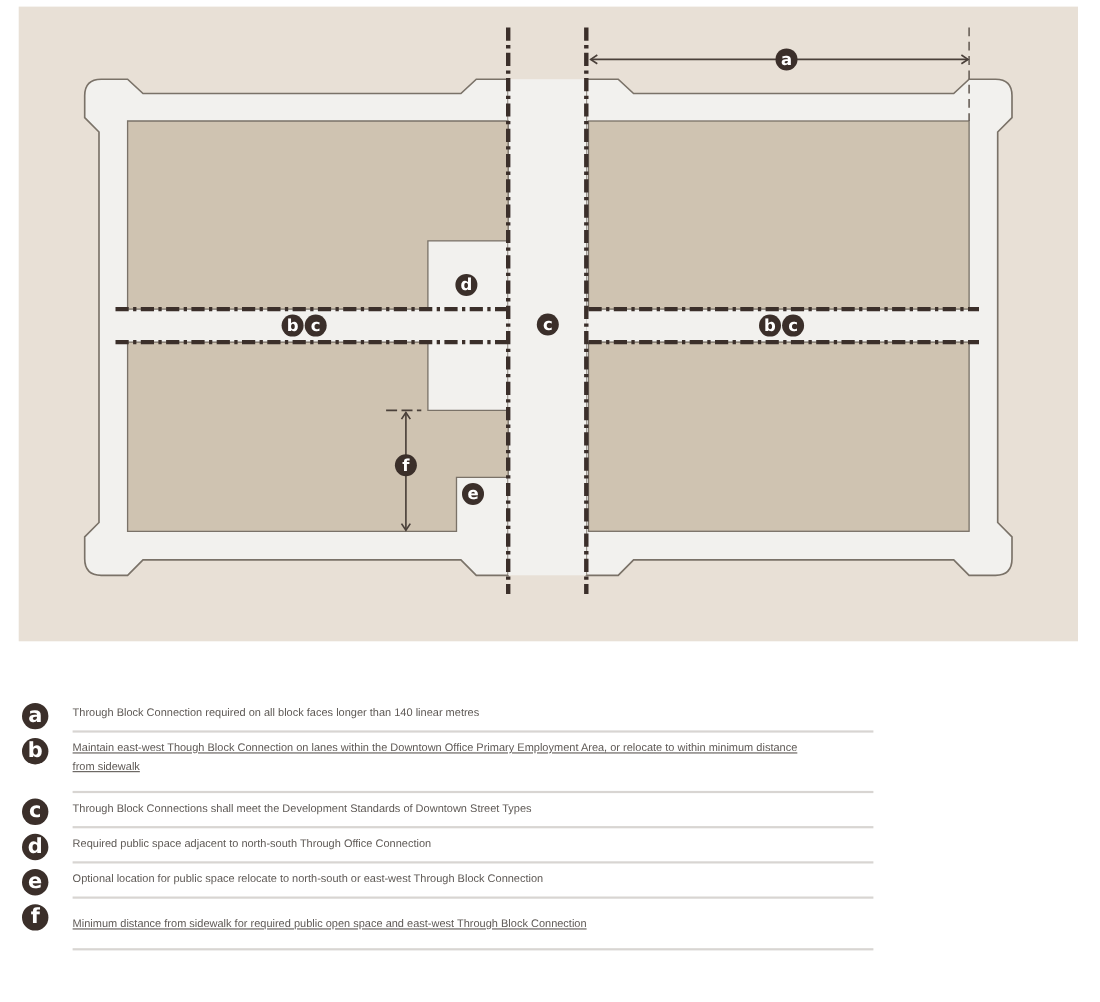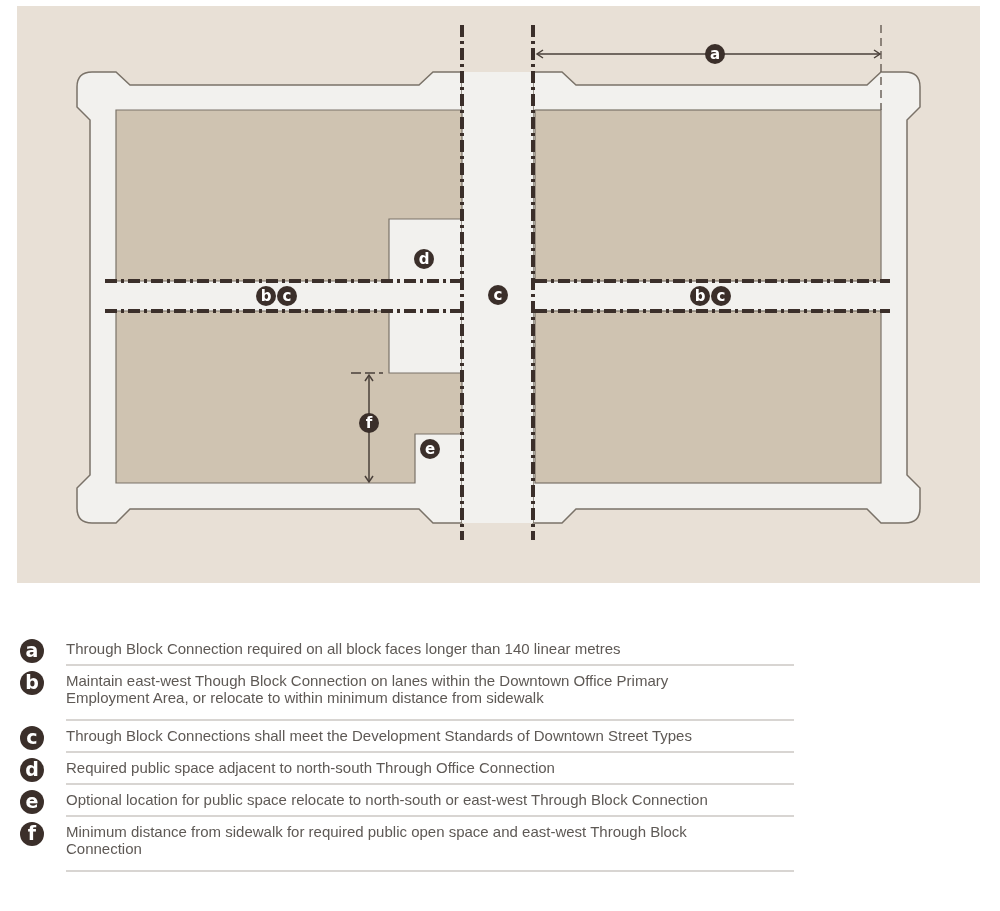--- a/index.html
+++ b/index.html
@@ -5,23 +5,23 @@
   html, body { margin: 0; padding: 0; background: #ffffff; }
   body { width: 1000px; height: 911px; position: relative; overflow: hidden;
          font-family: "Liberation Sans", "DejaVu Sans", sans-serif; }
   #diagram { position: absolute; left: 0; top: 0; width: 1000px; height: 600px; }
   .legend { position: absolute; left: 20px; top: 636px; width: 780px; }
   .legend-row { position: relative; display: flex; align-items: flex-start; }
   .legend-badge { width: 24px; height: 24px; border-radius: 50%; background: #3b2f2a; color: #ffffff;
                   font-weight: bold; font-size: 19px; line-height: 22px; text-align: center;
                   flex: 0 0 24px; margin-top: 3px; font-family: "DejaVu Sans", sans-serif; }
   .legend-body { margin-left: 22px; width: 728px; border-bottom: 2px solid #d8d5d2;
-                 color: #5e5955; font-size: 15px; line-height: 17px; padding: 4px 0 7px 0; }
+                 color: #5e5955; font-size: 10px; line-height: 17px; padding: 4px 0 7px 0; }
   .legend-row + .legend-row { margin-top: 2px; }
-  .legend-row.two-line .legend-body { padding-bottom: 13px; }
+  .legend-row.two-line .legend-body { padding-bottom: 13px; text-decoration: underline; }
   .badge-text { font-family: "DejaVu Sans", sans-serif; font-weight: bold; font-size: 15px; fill: #ffffff; }
 </style>
 </head>
 <body>
 
 <svg id="diagram" viewBox="0 0 1000 600" xmlns="http://www.w3.org/2000/svg">
 
   <rect x="17" y="6" width="963" height="577" fill="#e8e0d6"></rect>
 
   <path d="M92,72 L116,72 L130,85 L419,85 L433,72 L462,72 L462,523 L433,523 L419,509 L130,509 L116,523 L92,523 Q77,523 77,508 L77,488 L90,475 L90,120 L77,107 L77,87 Q77,72 92,72 Z" fill="#f2f1ee" stroke="#7a7268" stroke-width="1.5"></path>
@@ -112,15 +112,15 @@
   <div class="legend-row">
     <div class="legend-badge">d</div>
     <div class="legend-body">Required public space adjacent to north-south Through Office Connection</div>
   </div>
   <div class="legend-row">
     <div class="legend-badge">e</div>
     <div class="legend-body">Optional location for public space relocate to north-south or east-west Through Block Connection</div>
   </div>
   <div class="legend-row two-line">
     <div class="legend-badge">f</div>
-    <div class="legend-body" style="padding-right:50px;width:678px;">Minimum distance from sidewalk for required public open space and east-west Through Block Connection</div>
+    <div class="legend-body" style="padding-right:50px;width:678px;margin-top:9px;">Minimum distance from sidewalk for required public open space and east-west Through Block Connection</div>
   </div>
 </div>
 
 </body></html>

